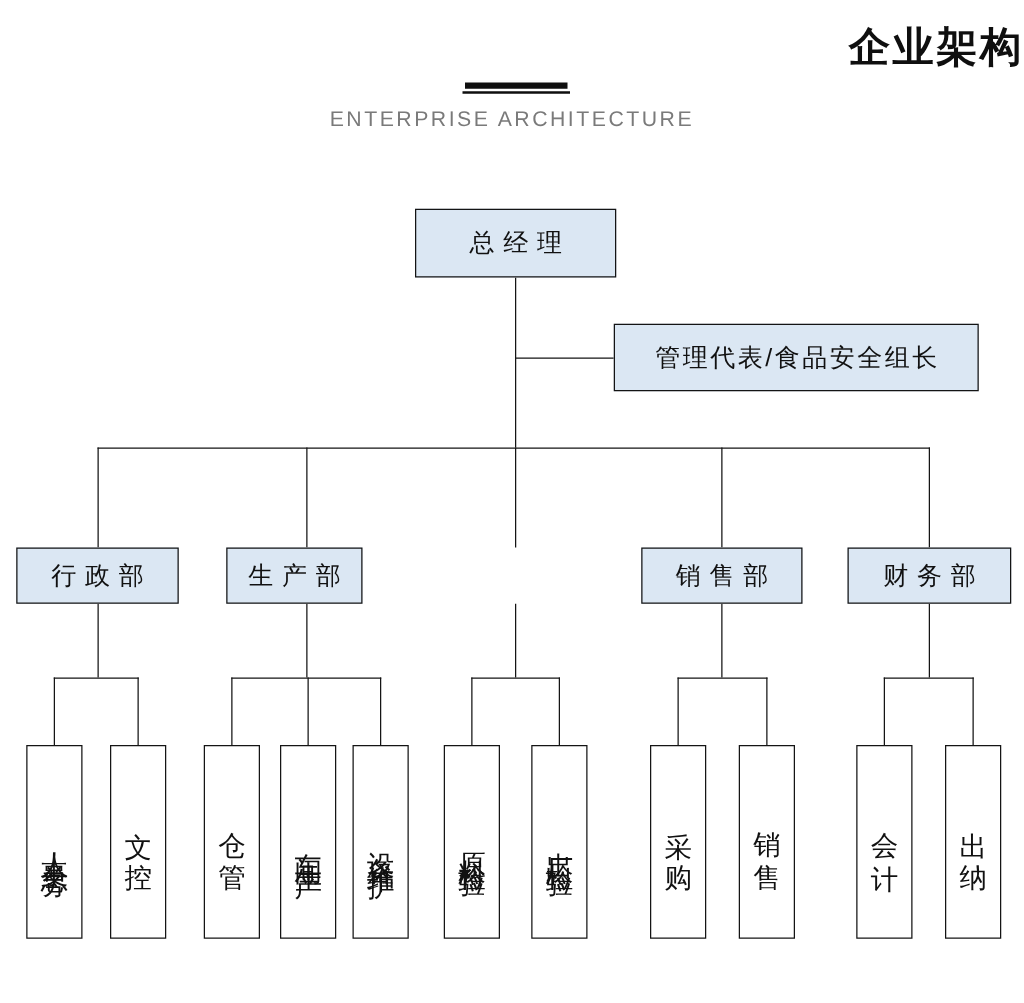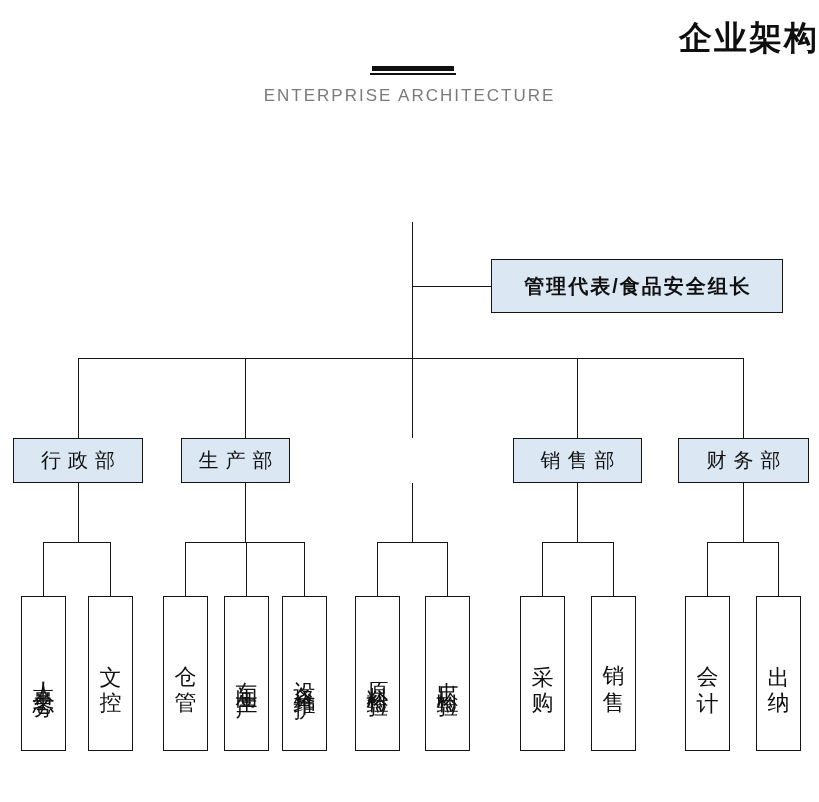--- a/index.html
+++ b/index.html
@@ -134,21 +134,22 @@
   <div class="vline" style="left:185px; top:542px; height:54px;"></div>
   <div class="vline" style="left:246px; top:542px; height:54px;"></div>
   <div class="vline" style="left:304px; top:542px; height:54px;"></div>
   <div class="vline" style="left:377px; top:542px; height:54px;"></div>
   <div class="vline" style="left:447px; top:542px; height:54px;"></div>
   <div class="vline" style="left:542px; top:542px; height:54px;"></div>
   <div class="vline" style="left:613px; top:542px; height:54px;"></div>
   <div class="vline" style="left:707px; top:542px; height:54px;"></div>
   <div class="vline" style="left:778px; top:542px; height:54px;"></div>
 
-  <div class="node wide" style="left:491px; top:259px; width:292px; height:54px;font-weight:bold;">管理代表/食品安全组长</div>
+  <div class="node" style="left:332px; top:167px; width:161px; height:55px;">总经理</div>
+  <div class="node wide" style="left:491px; top:259px; width:292px; height:54px;">管理代表/食品安全组长</div>
 
   <div class="dept" style="left:13px;  width:130px;">行政部</div>
   <div class="dept" style="left:181px; width:109px;">生产部</div>
   <div class="dept" style="left:678px; width:131px;">财务部</div>
   <div class="dept" style="left:513px; width:129px;">销售部</div>
 
   <div class="leaf" style="left:21px;">
     <span class="vtext v4">人事总务</span>
   </div>
   <div class="leaf" style="left:88px;">

